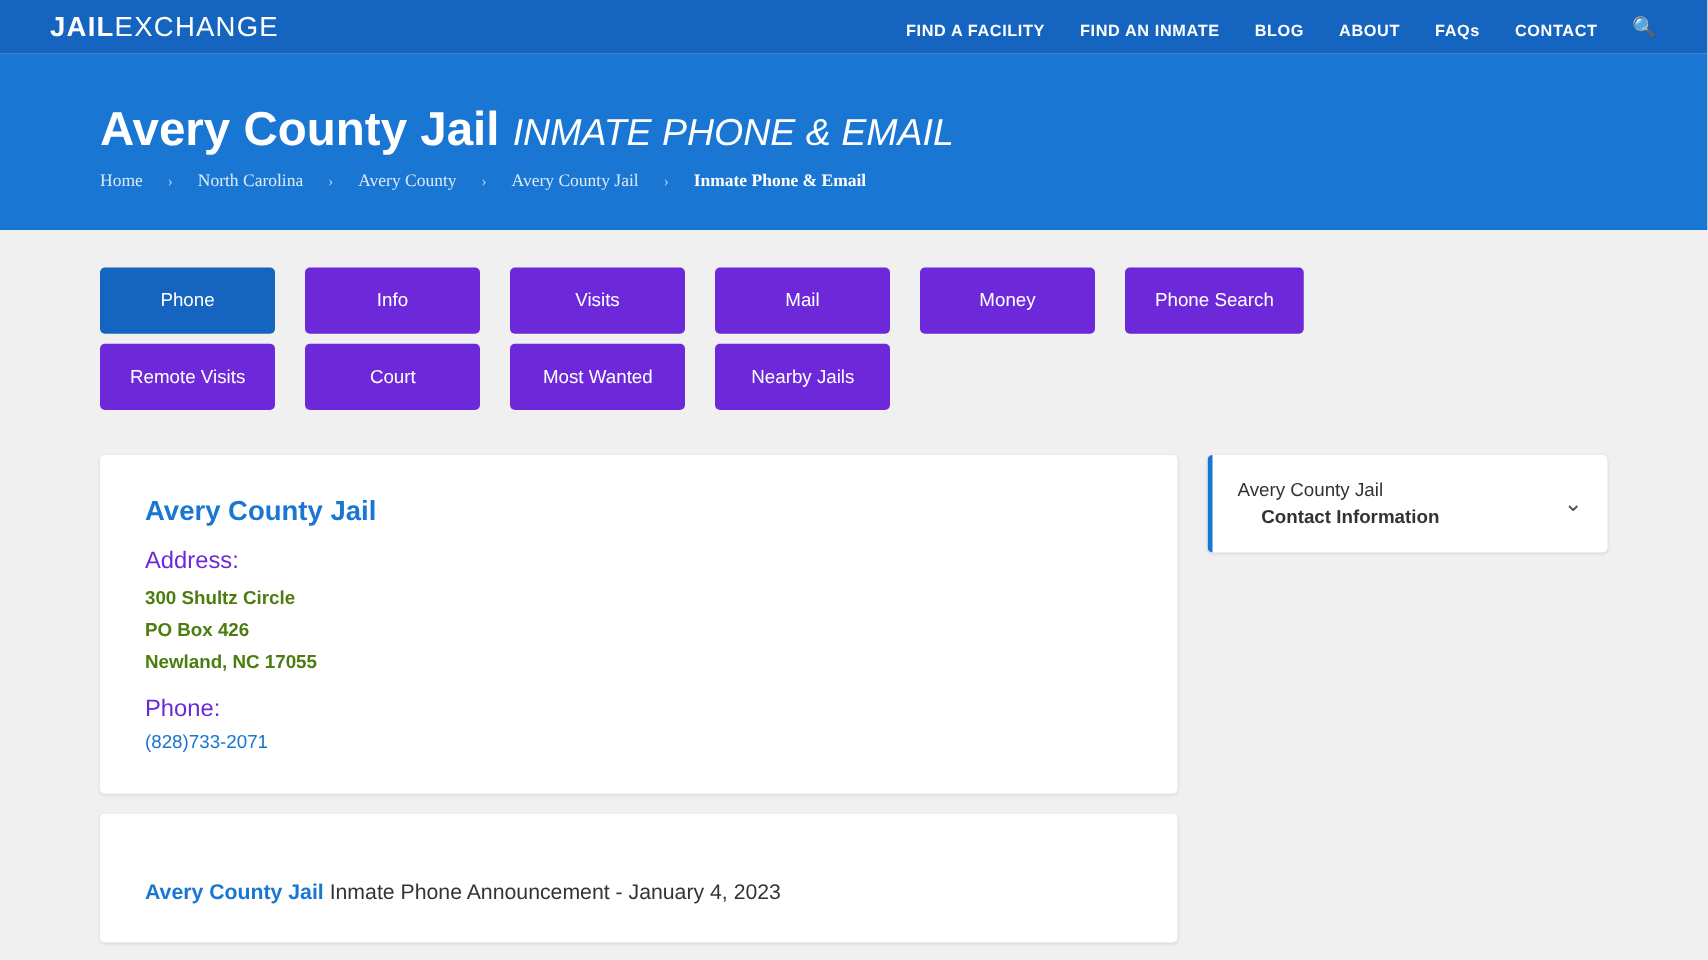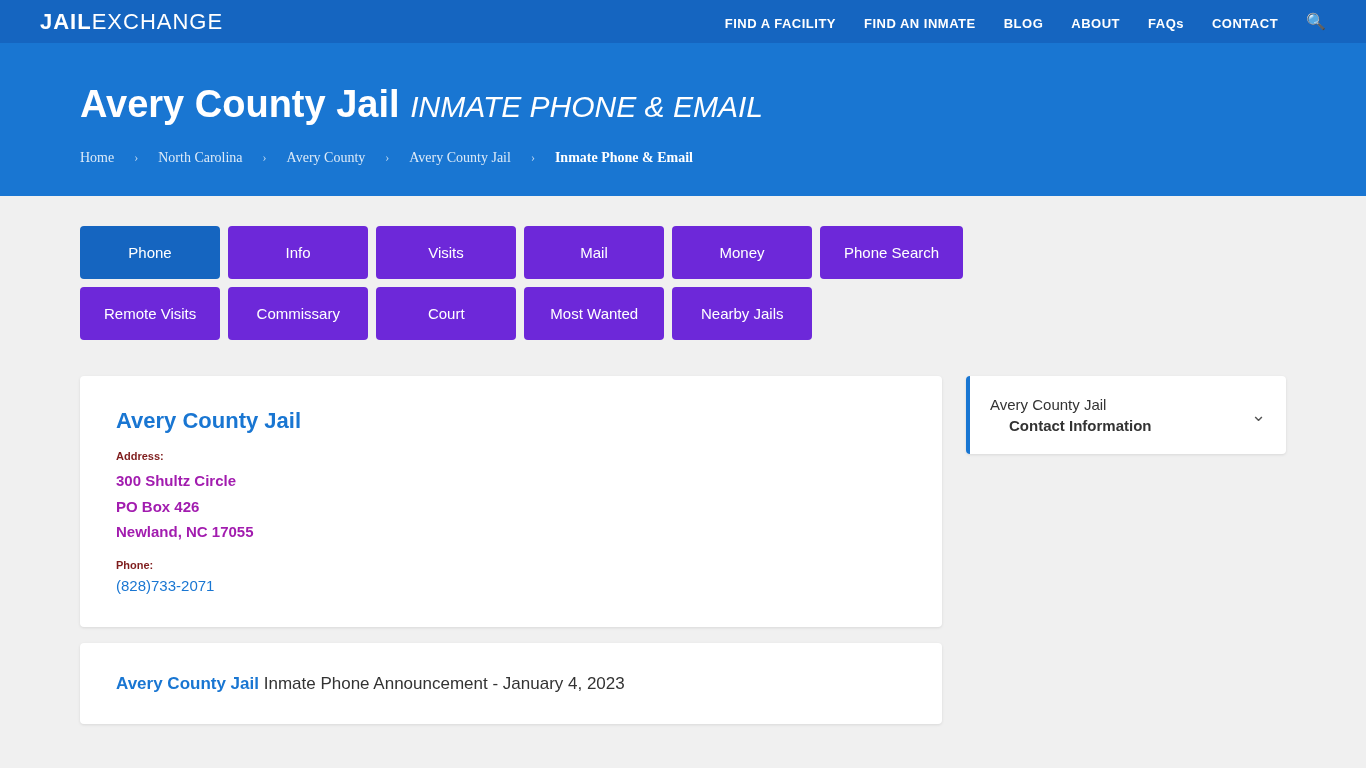--- a/index.html
+++ b/index.html
@@ -48,21 +48,21 @@
 
     
     .hero {
       background: #1976d2;
       padding: 40px 80px 30px 80px;
     }
     .hero-title {
       font-size: 38px;
       color: #fff;
       font-weight: 900;
-      margin-bottom: 24px;
+      margin-bottom: 12px;
     }
     .hero-title .italic-part {
       font-style: italic;
       font-weight: 400;
       font-size: 30px;
     }
     .breadcrumb {
       display: flex;
       align-items: flex-start;
       gap: 20px;
@@ -78,21 +78,21 @@
     .breadcrumb .sep { color: rgba(255,255,255,0.7); font-size: 12px; }
     .breadcrumb .current { color: #fff; font-weight: 600; }
 
     
     .tabs-section {
       background: #f0f0f0;
       padding: 30px 80px 0 80px;
     }
     .tabs-row {
       display: flex;
-      gap: 8px;
+      gap: 24px;
       margin-bottom: 8px;
       flex-wrap: wrap;
     }
     .tab-btn {
       padding: 18px 24px;
       border: none;
       border-radius: 4px;
       font-size: 15px;
       font-weight: 500;
       cursor: pointer;
@@ -122,30 +122,30 @@
       flex: 1;
       box-shadow: 0 1px 3px rgba(0,0,0,0.1);
     }
     .info-card-title {
       font-size: 22px;
       color: #1976d2;
       font-weight: 700;
       margin-bottom: 16px;
     }
     .info-label {
-      color: #7f1d1d;
-      font-weight: 700;
-      font-size: 11px;
+      color: #6d28d9;
+      font-weight: 400;
+      font-size: 19px;
       margin-bottom: 6px;
     }
     .info-address {
       font-size: 15px;
       line-height: 1.7;
       font-weight: 600;
-      color: #a21caf;
+      color: #4d7c0f;
       margin-bottom: 14px;
     }
     .info-phone-link {
       color: #1976d2;
       font-size: 15px;
       text-decoration: none;
     }
 
     
     .announcement-card {
@@ -153,20 +153,21 @@
       border-radius: 4px;
       padding: 28px 36px;
       flex: 1;
       box-shadow: 0 1px 3px rgba(0,0,0,0.1);
       margin-top: 16px;
     }
     .announcement-title {
       font-size: 17px;
       color: #333;
       line-height: 1.5;
+      margin-top: 22px;
     }
     .announcement-title .blue-link {
       color: #1976d2;
       font-weight: 700;
     }
 
     
     .sidebar {
       width: 320px;
       flex-shrink: 0;
@@ -242,21 +243,20 @@
   <div class="tabs-row">
     <button class="tab-btn active">Phone</button>
     <button class="tab-btn">Info</button>
     <button class="tab-btn">Visits</button>
     <button class="tab-btn">Mail</button>
     <button class="tab-btn">Money</button>
     <button class="tab-btn">Phone Search</button>
   </div>
   <div class="tabs-row">
     <button class="tab-btn">Remote Visits</button>
-    <button class="tab-btn">Commissary</button>
     <button class="tab-btn">Court</button>
     <button class="tab-btn">Most Wanted</button>
     <button class="tab-btn">Nearby Jails</button>
   </div>
 </div>
 
 <div class="main-content">
 
   <div class="left-col">
 

